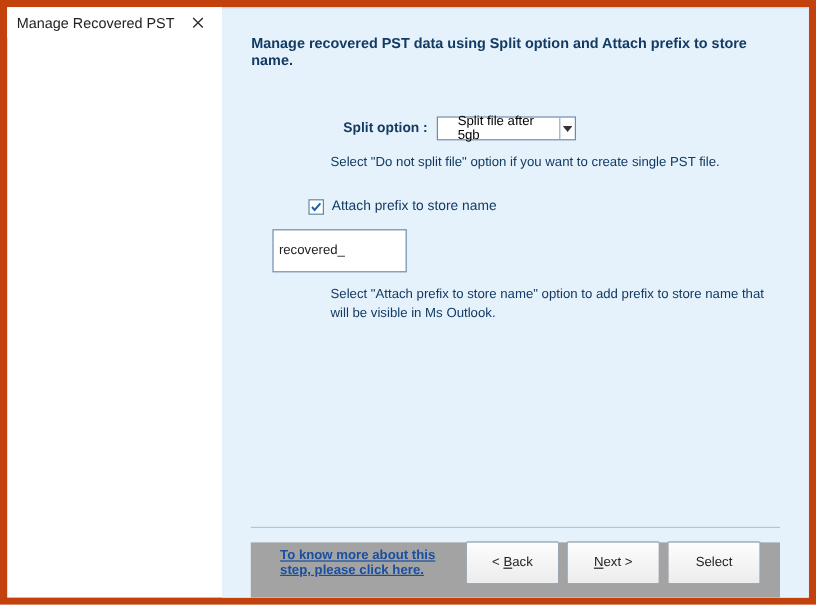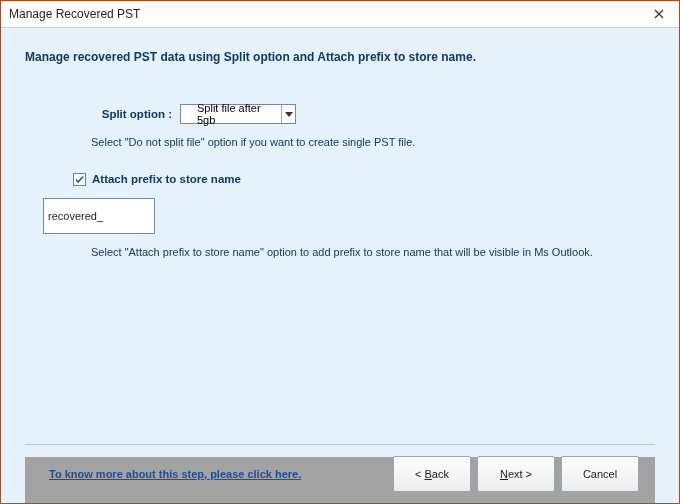--- a/index.html
+++ b/index.html
@@ -8,24 +8,24 @@
     width: 680px;
     height: 504px;
     font-family: "Segoe UI", Tahoma, Arial, sans-serif;
     font-size: 11px;
     background: #fff;
     overflow: hidden;
   }
   .window {
     width: 680px;
     height: 504px;
-    border: 1px solid #c2410c;
-    background: #fff;
-    display: flex;
-    flex-direction: column;
+    border: 6px solid #c2410c;
+    background: #fff;
+    display: flex;
+    flex-direction: row;
   }
   .titlebar {
     height: 26px;
     background: #fff;
     display: flex;
     align-items: center;
     justify-content: space-between;
     padding: 0 0 0 8px;
     font-size: 12px;
     color: #222;
@@ -112,21 +112,21 @@
     background: #fff;
     display: inline-flex;
     align-items: center;
     justify-content: center;
     margin-right: 6px;
     cursor: pointer;
   }
   .chk svg { display: block; }
   .chk-label {
     color: #123a63;
-    font-weight: bold;
+    font-weight: normal;
     font-size: 11.5px;
   }
   .text-input {
     background: #fff;
     border: 1px solid #6a8caa;
     height: 36px;
     width: 112px;
     font-size: 11px;
     padding: 1px 4px;
     font-family: inherit;
@@ -230,19 +230,19 @@
 
     <div class="spacer"></div>
 
     <div class="divider"></div>
 
     <div class="footer">
       <a class="footer-link">To know more about this step, please click here.</a>
       <div class="footer-btns">
         <button class="btn"><span>&lt; </span><span class="ul">B</span><span>ack</span></button>
         <button class="btn"><span class="ul">N</span><span>ext &gt;</span></button>
-        <button class="btn">Cancel</button>
+        <button class="btn">Select</button>
       </div>
     </div>
 
   </div>
 
 </div>
 
 </body></html>

